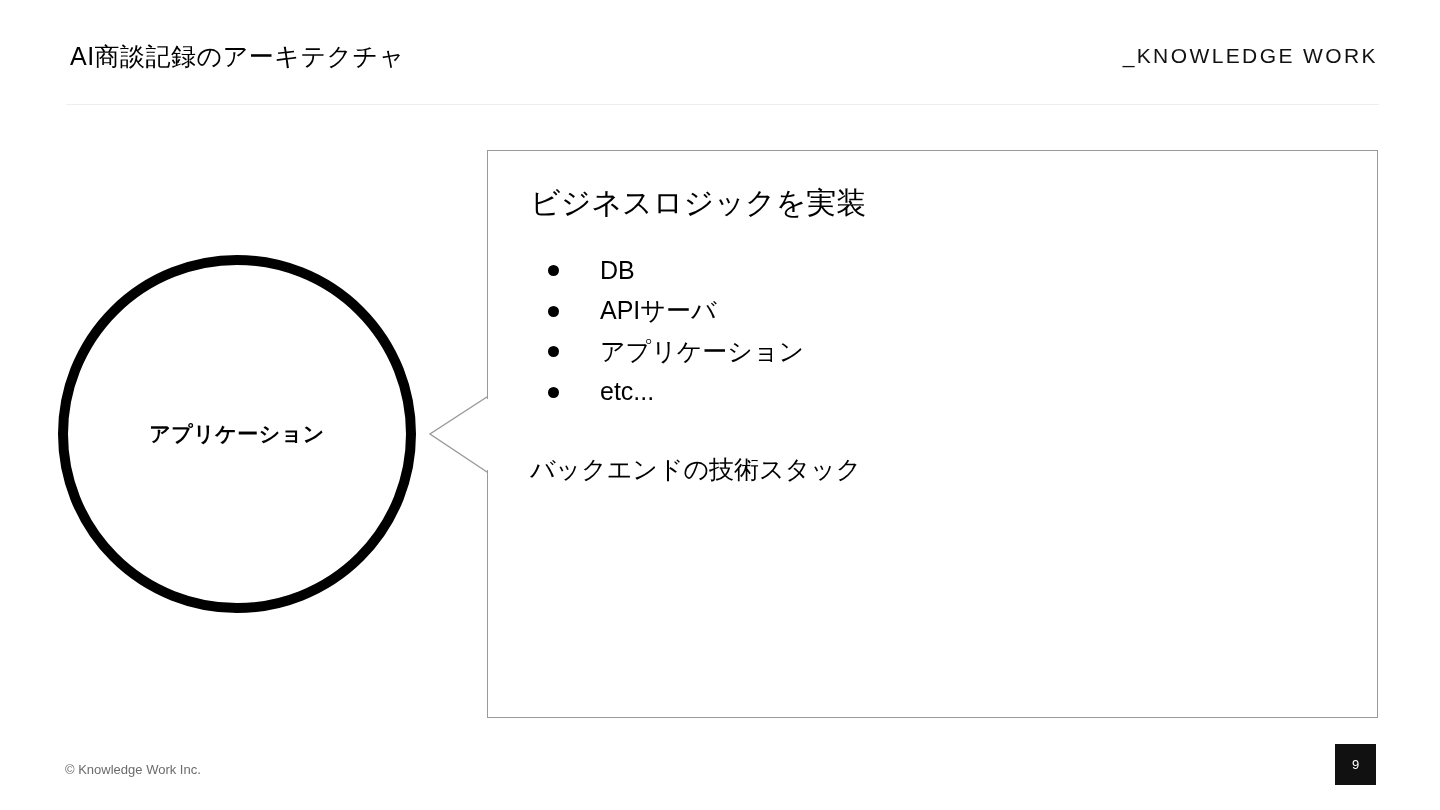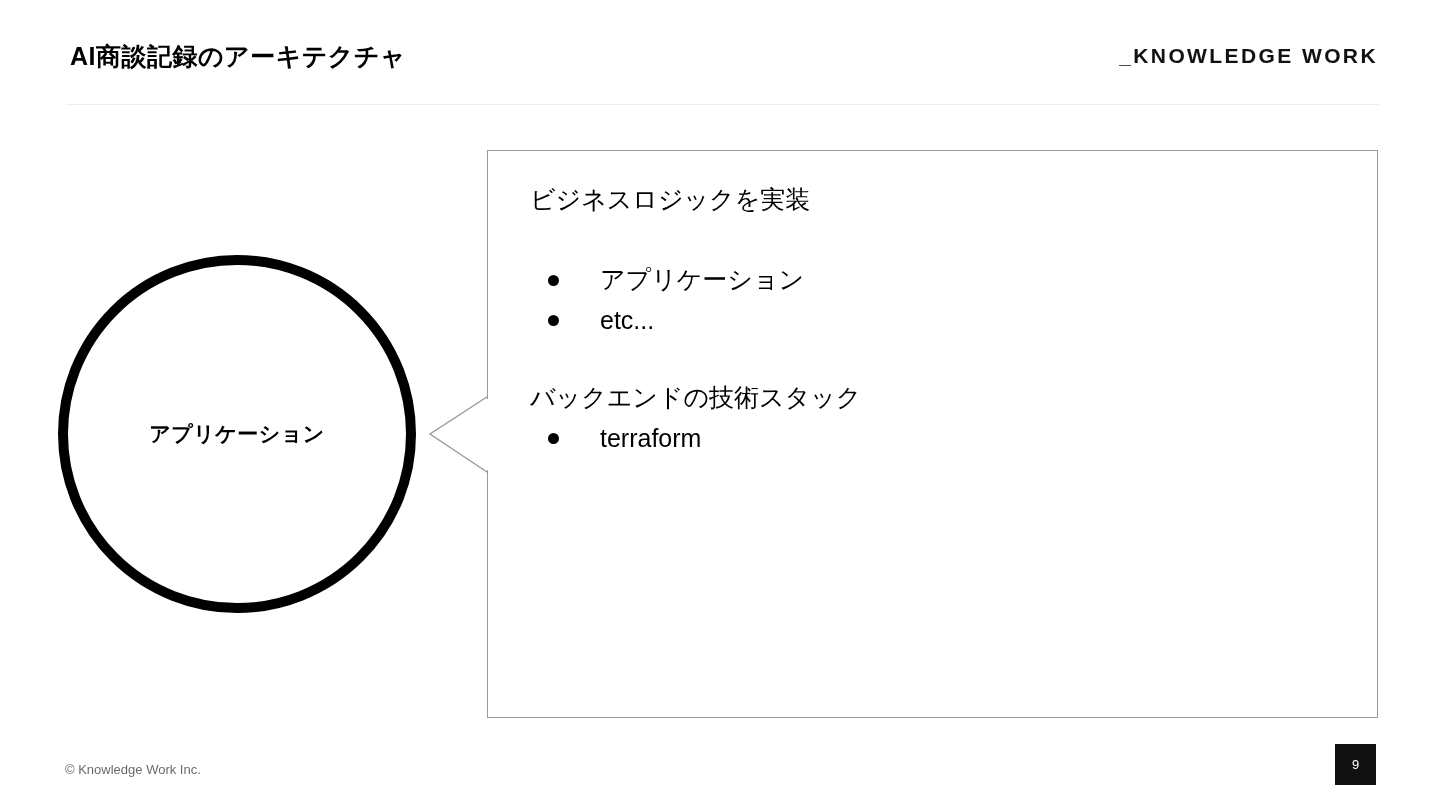--- a/index.html
+++ b/index.html
@@ -16,31 +16,31 @@
     color: #000000;
     -webkit-font-smoothing: antialiased;
   }
 
   
   .slide-title {
     position: absolute;
     left: 70px;
     top: 40px;
     font-size: 25px;
-    font-weight: bold;
+    font-weight: normal;
     letter-spacing: 0.5px;
     color: #000000;
     white-space: nowrap;
   }
   .brand-logo {
     position: absolute;
     right: 62px;
     top: 44px;
     font-size: 21px;
-    font-weight: bold;
+    font-weight: normal;
     letter-spacing: 2.4px;
     color: #111111;
     white-space: nowrap;
   }
   .header-rule {
     position: absolute;
     left: 66px;
     top: 104px;
     width: 1313px;
     height: 1px;
@@ -101,24 +101,24 @@
     background: #ffffff;
   }
 
   .detail-body {
     position: absolute;
     left: 530px;
     top: 184px;
     width: 800px;
   }
   .lead-line {
-    font-size: 25px;
+    font-size: 30px;
     line-height: 1.25;
     color: #000000;
-    margin: 0 0 44px 0;
+    margin: 0 0 28px 0;
     white-space: nowrap;
   }
   .group {
     margin: 0 0 42px 0;
   }
   .group:last-child { margin-bottom: 11px; }
   .group-heading {
     font-size: 25px;
     line-height: 1.25;
     color: #000000;
@@ -192,36 +192,40 @@
 <div class="callout-notch"></div>
 
 <div class="detail-body">
 
   <p class="lead-line">ビジネスロジックを実装</p>
 
   <div class="group">
     <ul class="bullet-list">
       <li class="bullet-item">
         <span class="bullet-dot"></span>
+        <span>DB</span>
+      </li>
+      <li class="bullet-item">
+        <span class="bullet-dot"></span>
+        <span>APIサーバ</span>
+      </li>
+      <li class="bullet-item">
+        <span class="bullet-dot"></span>
         <span>アプリケーション</span>
       </li>
       <li class="bullet-item">
         <span class="bullet-dot"></span>
         <span>etc...</span>
       </li>
     </ul>
   </div>
 
   <div class="group">
     <p class="group-heading">バックエンドの技術スタック</p>
     <ul class="bullet-list">
-      <li class="bullet-item">
-        <span class="bullet-dot"></span>
-        <span>terraform</span>
-      </li>
     </ul>
   </div>
 
 </div>
 
 <div class="footer-copyright">© Knowledge Work Inc.</div>
 
 <div class="page-number-badge">9</div>
 
 </body></html>

